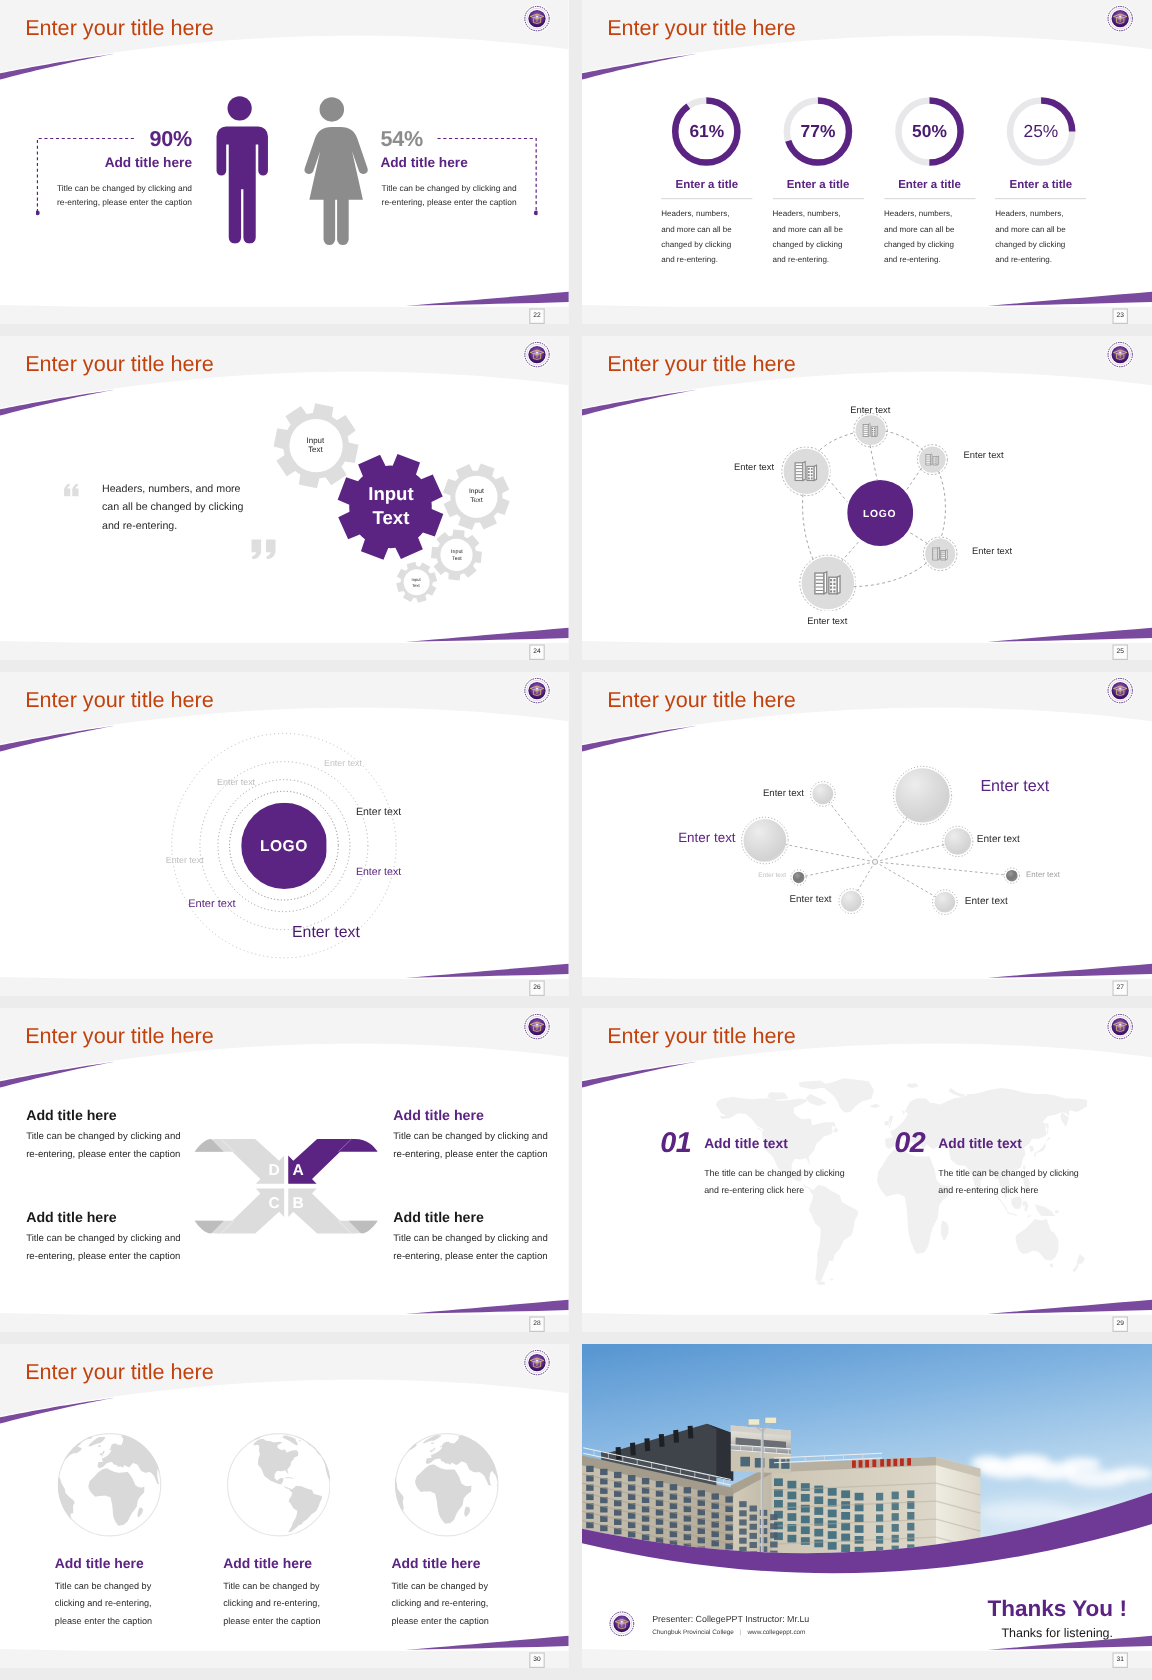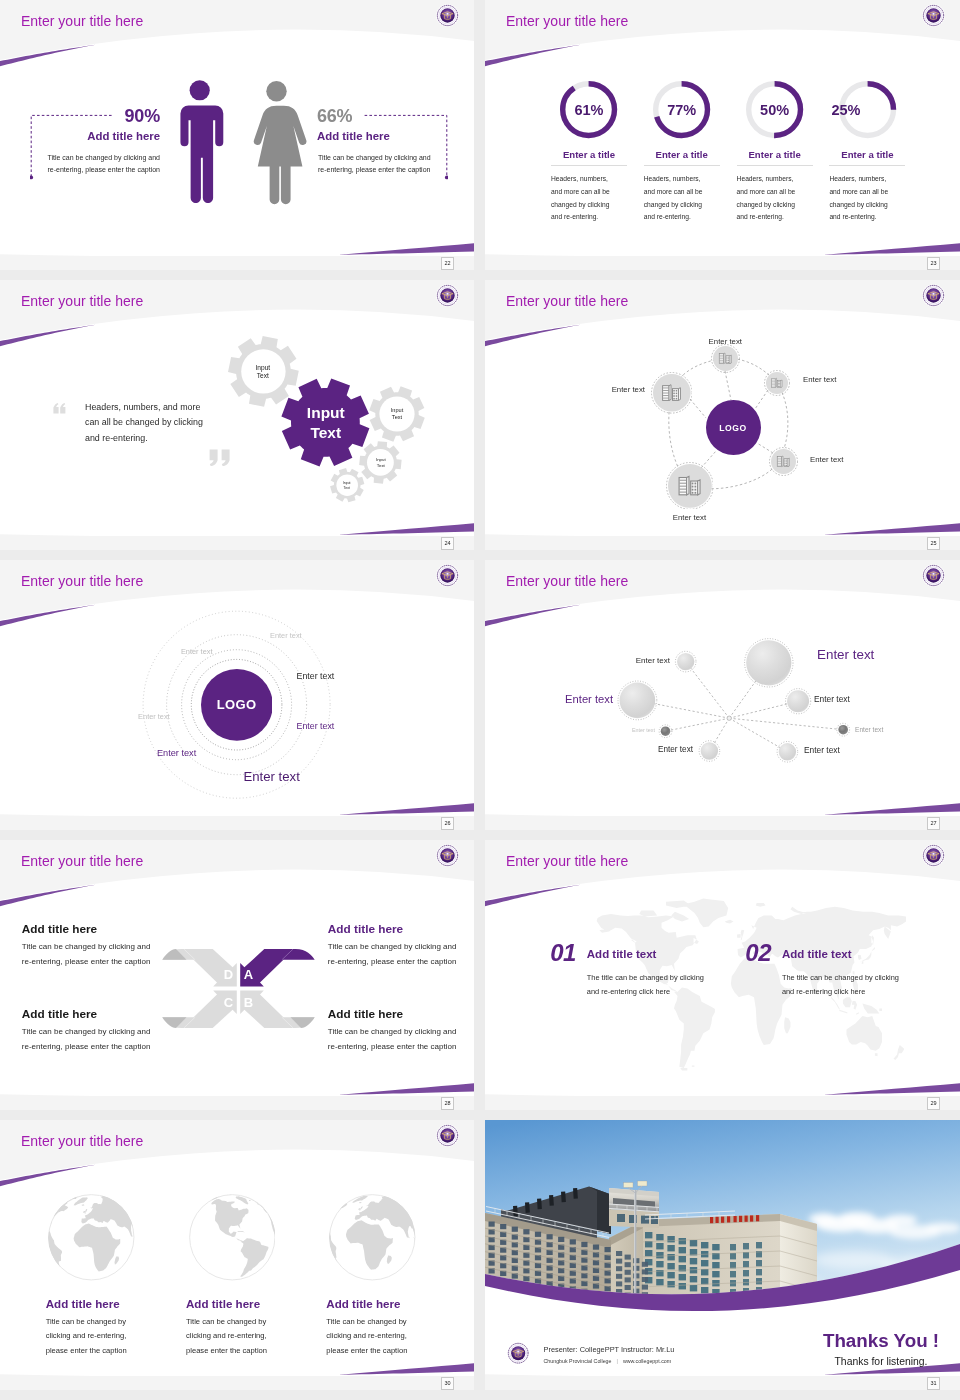--- a/index.html
+++ b/index.html
@@ -4,21 +4,21 @@
 <style>
   html,body{margin:0;padding:0;}
   body{width:960px;height:1400px;background:#ececec;font-family:"Liberation Sans",sans-serif;}
   .grid{position:relative;width:960px;height:1400px;overflow:hidden;}
   .slide{position:absolute;width:474px;height:270px;overflow:hidden;background:#f4f4f4;}
   .slide.rcol{width:475px;}
   .canvas{position:absolute;left:0;top:0;width:100%;height:256px;overflow:hidden;}
   .bgsvg{position:absolute;left:0;top:0;}
   .pnum{position:absolute;right:20px;top:257px;width:11px;height:11px;border:1px solid #c8c8c8;background:#fcfcfc;
         font-size:5.5px;line-height:10px;text-align:center;color:#1c1c1c;}
-  .title{position:absolute;left:21px;top:14px;font-size:14px;color:#a21caf;line-height:1;}
+  .title{position:absolute;left:21px;top:14px;font-size:18px;color:#c2410c;line-height:1;}
   .logo{position:absolute;right:15px;top:4px;width:23px;height:23px;}
   .t{position:absolute;margin:0;}
 </style>
 </head>
 <body>
 
 <div class="grid">
 <div class="slide" style="left:0px;top:0px">
 <div class="canvas">
 <svg class="bgsvg" width="474" height="256" viewBox="0 0 474 256">
@@ -40,21 +40,21 @@
   <circle cx="23.4" cy="10.2" r="10.0" fill="#5b2382"></circle>
   <path d="M8.0 25.2 h30.8 a8.0 8.0 0 0 1 8.0 8.0 v28.6 a4.0 4.0 0 0 1 -8.0 0 v-21.8 h-2.1 v77.0 a5.1 5.1 0 0 1 -10.2 0 v-40.0 h-1.9 v40.0 a5.1 5.1 0 0 1 -10.2 0 v-77.0 h-2.1 v21.8 a4.0 4.0 0 0 1 -8.0 0 v-28.6 a8.0 8.0 0 0 1 8.0 -8.0 z" fill="#5b2382"></path>
 </svg>
         <svg class="t" style="left:246px;top:80px;width:61px;height:129px" viewBox="0 0 55 120">
   <circle cx="27.5" cy="10.4" r="9.5" fill="#8c8c8c"></circle>
   <path d="M27.5 24.0 c-7.2 0 -11.0 3.1 -13.0 8.8 l-8.0 23.2 a3.5 3.5 0 0 0 6.6 2.3 l5.4 -15.4 l-8.4 37.6 h11.0 v30.6 a4.5 4.5 0 0 0 9.0 0 v-30.6 h1.5 v30.6 a4.5 4.5 0 0 0 9.0 0 v-30.6 h11.0 l-8.4 -37.6 l5.4 15.4 a3.5 3.5 0 0 0 6.6 -2.3 l-8.0 -23.2 c-2.0 -5.7 -5.8 -8.8 -13.0 -8.8 z" fill="#8c8c8c"></path>
 </svg>
 <div class="t" style="left:36px;top:107px;width:124px;text-align:right;font-size:18px;font-weight:bold;color:#5b2382;line-height:1.05;letter-spacing:-0.2px">90%</div>
 <div class="t" style="left:36px;top:131px;width:124px;text-align:right;font-size:11.4px;font-weight:bold;color:#5b2382;line-height:1.05">Add title here</div>
 <div class="t" style="left:37px;top:152px;width:123px;text-align:right;font-size:7px;line-height:12.4px;color:#2b2b2b">Title can be changed by clicking and re-entering, please enter the caption</div>
-<div class="t" style="left:317px;top:107px;width:124px;font-size:18px;font-weight:bold;color:#8c8c8c;line-height:1.05;letter-spacing:-0.2px">66%</div>
+<div class="t" style="left:317px;top:107px;width:124px;font-size:18px;font-weight:bold;color:#8c8c8c;line-height:1.05;letter-spacing:-0.2px">54%</div>
 <div class="t" style="left:317px;top:131px;width:124px;font-size:11.4px;font-weight:bold;color:#5b2382;line-height:1.05">Add title here</div>
 <div class="t" style="left:318px;top:152px;width:123px;font-size:7px;line-height:12.4px;color:#2b2b2b">Title can be changed by clicking and re-entering, please enter the caption</div>
 <div class="title">Enter your title here</div>
 <svg class="logo" viewBox="0 0 46 46">
 <defs>
             <radialGradient id="lgr" cx="0.5" cy="0.4" r="0.6">
 <stop offset="0" stop-color="#cfc4ed"></stop>
               <stop offset="0.34" stop-color="#7d4ea8"></stop>
               <stop offset="0.8" stop-color="#41176a"></stop>
               <stop offset="1" stop-color="#33105a"></stop>
@@ -102,21 +102,21 @@
   <circle cx="29.6" cy="29.6" r="25.900000000000002" fill="none" stroke="#5b2382" stroke-width="5.4" stroke-dasharray="81.37 81.37" transform="rotate(-90 29.6 29.6)"></circle>
 </svg>
 <div class="t" style="left:253.60000000000002px;top:101.5px;width:72px;text-align:center;font-size:14.5px;font-weight:bold;color:#4a1a6e;line-height:17px">50%</div>
 <div class="t" style="left:244.60000000000002px;top:150px;width:90px;text-align:center;font-size:9.6px;font-weight:bold;color:#5b2382;line-height:1.1">Enter a title</div>
 <div class="t" style="left:251.60000000000002px;top:165px;width:76px;height:1px;background:#dcdcdc"></div>
 <div class="t" style="left:251.60000000000002px;top:173px;width:67px;font-size:6.7px;line-height:12.8px;color:#2b2b2b">Headers, numbers, and more can all be changed by clicking and re-entering.</div>
 <svg class="t" style="left:352.79999999999995px;top:80.4px;width:59.2px;height:59.2px" viewBox="0 0 59.2 59.2">
   <circle cx="29.6" cy="29.6" r="25.900000000000002" fill="none" stroke="#e8e8ea" stroke-width="5.4"></circle>
   <circle cx="29.6" cy="29.6" r="25.900000000000002" fill="none" stroke="#5b2382" stroke-width="5.4" stroke-dasharray="40.68 122.05" transform="rotate(-90 29.6 29.6)"></circle>
 </svg>
-<div class="t" style="left:346.4px;top:101.5px;width:72px;text-align:left;font-size:14.5px;font-weight:bold;color:#4a1a6e;line-height:17px">25%</div>
+<div class="t" style="left:346.4px;top:101.5px;width:72px;text-align:center;font-size:14.5px;font-weight:normal;color:#4a1a6e;line-height:17px">25%</div>
 <div class="t" style="left:337.4px;top:150px;width:90px;text-align:center;font-size:9.6px;font-weight:bold;color:#5b2382;line-height:1.1">Enter a title</div>
 <div class="t" style="left:344.4px;top:165px;width:76px;height:1px;background:#dcdcdc"></div>
 <div class="t" style="left:344.4px;top:173px;width:67px;font-size:6.7px;line-height:12.8px;color:#2b2b2b">Headers, numbers, and more can all be changed by clicking and re-entering.</div>
 <div class="title">Enter your title here</div>
 <svg class="logo" viewBox="0 0 46 46">
 <defs>
             <radialGradient id="lgr" cx="0.5" cy="0.4" r="0.6">
 <stop offset="0" stop-color="#cfc4ed"></stop>
               <stop offset="0.34" stop-color="#7d4ea8"></stop>
               <stop offset="0.8" stop-color="#41176a"></stop>

